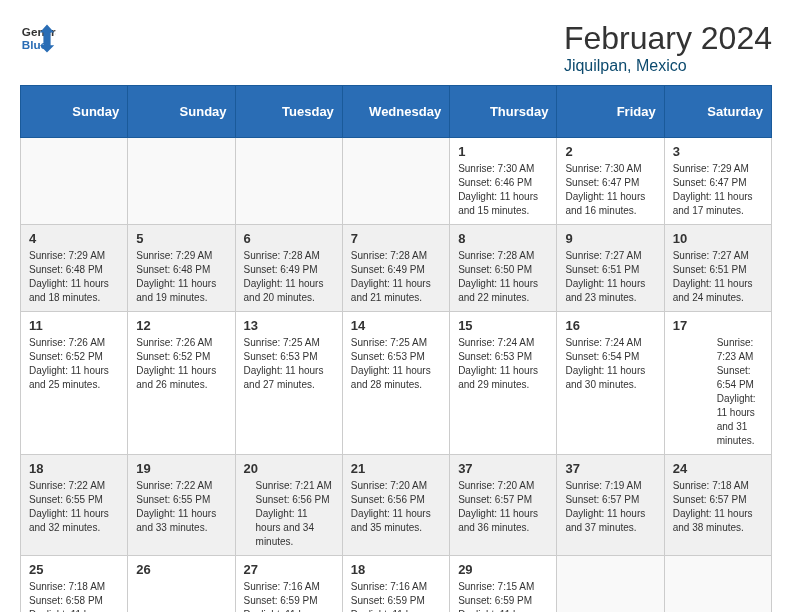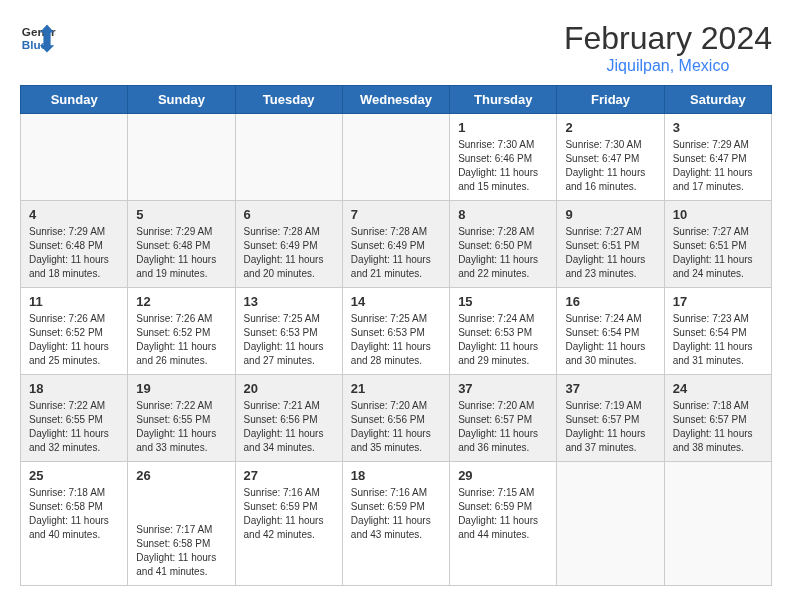--- a/index.html
+++ b/index.html
@@ -19,41 +19,41 @@
     .logo {
       display: flex;
       align-items: center;
       gap: 4px;
     }
     .logo-icon {
       width: 36px;
       height: 36px;
     }
     .title-area {
-      text-align: center;
+      text-align: left;
     }
     .main-title {
       font-size: 32px;
       font-weight: normal;
       color: #333;
     }
     .subtitle {
       font-size: 16px;
-      color: #3b82f6;
+      color: #0c4a6e;
     }
     .calendar {
       width: 100%;
       border-collapse: collapse;
       border: 1px solid #ccc;
     }
     .calendar th {
       background-color: #2a6db5;
       color: #fff;
-      text-align: center;
-      padding: 6px 8px;
+      text-align: right;
+      padding: 18px 8px;
       font-size: 13px;
       border: 1px solid #1a5a9a;
     }
     .calendar td {
       vertical-align: top;
       padding: 6px 8px;
       border: 1px solid #ccc;
       width: calc(100% / 7);
       min-height: 80px;
       font-size: 11px;
@@ -208,41 +208,41 @@
 Daylight: 11 hours and 29 minutes.</div>
         </td>
         <td>
           <span class="day-number">16</span>
           <div class="day-info" style="white-space: pre-line;">Sunrise: 7:24 AM
 Sunset: 6:54 PM
 Daylight: 11 hours and 30 minutes.</div>
         </td>
         <td>
           <span class="day-number">17</span>
-          <div class="day-info" style="white-space: pre-line;">Sunrise: 7:23 AM
+          <div class="day-info" style="white-space: pre-line; margin-left: 44px;">Sunrise: 7:23 AM
 Sunset: 6:54 PM
 Daylight: 11 hours and 31 minutes.</div>
         </td>
       </tr>
       <tr class="row-shade">
         <td>
           <span class="day-number">18</span>
           <div class="day-info" style="white-space: pre-line;">Sunrise: 7:22 AM
 Sunset: 6:55 PM
 Daylight: 11 hours and 32 minutes.</div>
         </td>
         <td>
           <span class="day-number">19</span>
           <div class="day-info" style="white-space: pre-line;">Sunrise: 7:22 AM
 Sunset: 6:55 PM
 Daylight: 11 hours and 33 minutes.</div>
         </td>
         <td>
           <span class="day-number">20</span>
-          <div class="day-info" style="white-space: pre-line;">Sunrise: 7:21 AM
+          <div class="day-info" style="white-space: pre-line; margin-left: 12px;">Sunrise: 7:21 AM
 Sunset: 6:56 PM
 Daylight: 11 hours and 34 minutes.</div>
         </td>
         <td>
           <span class="day-number">21</span>
           <div class="day-info" style="white-space: pre-line;">Sunrise: 7:20 AM
 Sunset: 6:56 PM
 Daylight: 11 hours and 35 minutes.</div>
         </td>
         <td>

